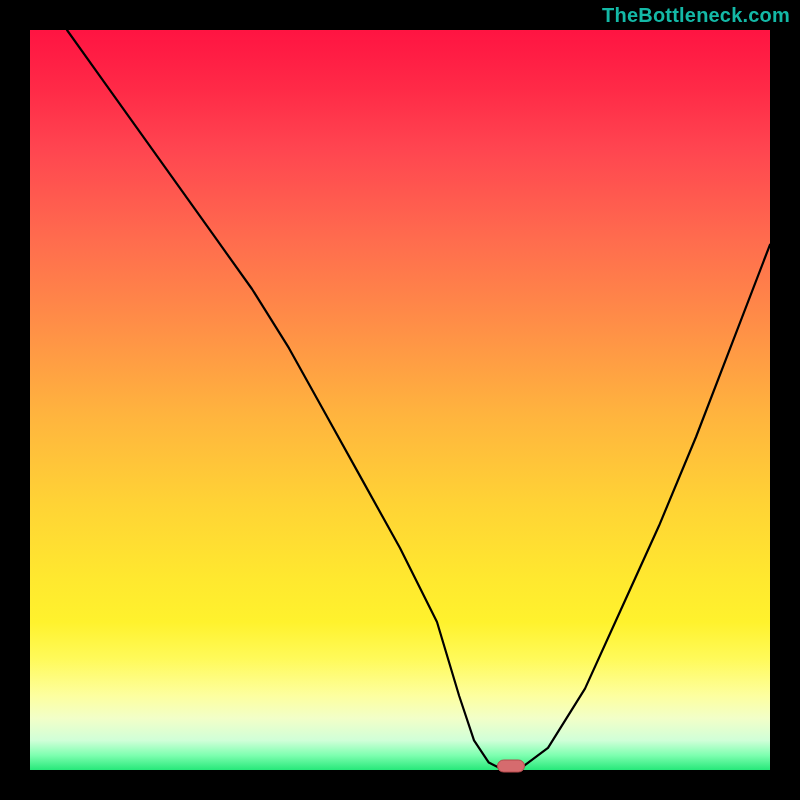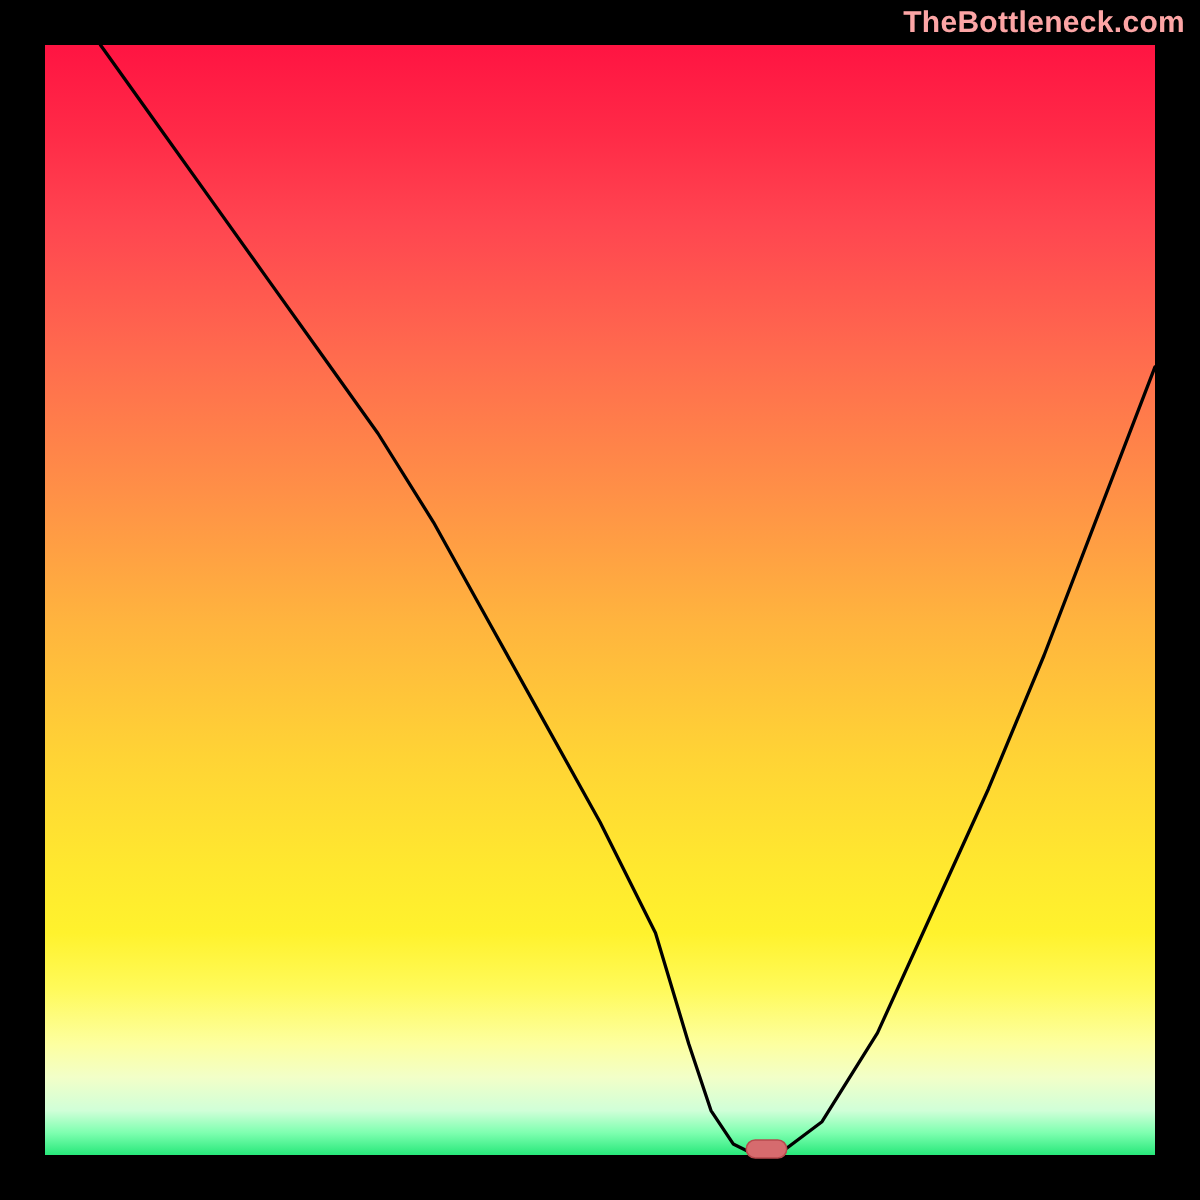--- a/index.html
+++ b/index.html
@@ -58,21 +58,21 @@
     border: 1px solid #b84a4d;
     transform: translate(-50%, -50%);
   }
   .watermark {
     position: absolute;
     top: 4px;
     right: 10px;
     font-family: Arial, Helvetica, sans-serif;
     font-size: 20px;
     font-weight: bold;
-    color: #fca5a5;
+    color: #14b8a6;
     letter-spacing: 0.2px;
   }
 </style>
 </head>
 <body>
 
 <div class="chart-container">
   <div class="watermark">TheBottleneck.com</div>
 
   <div class="plot-area">

